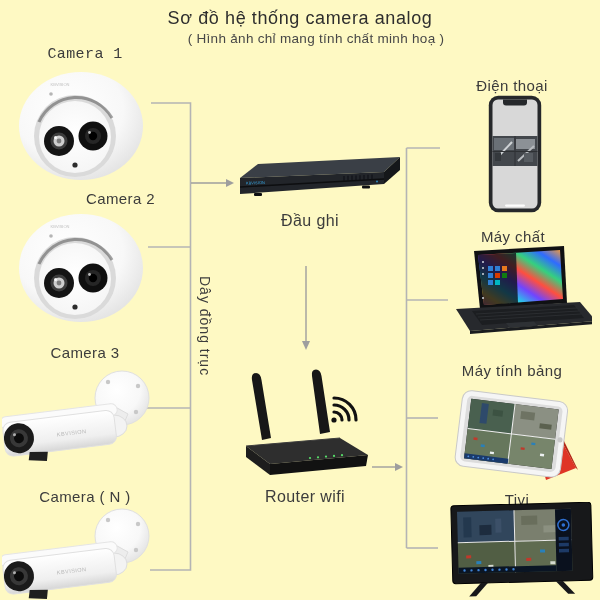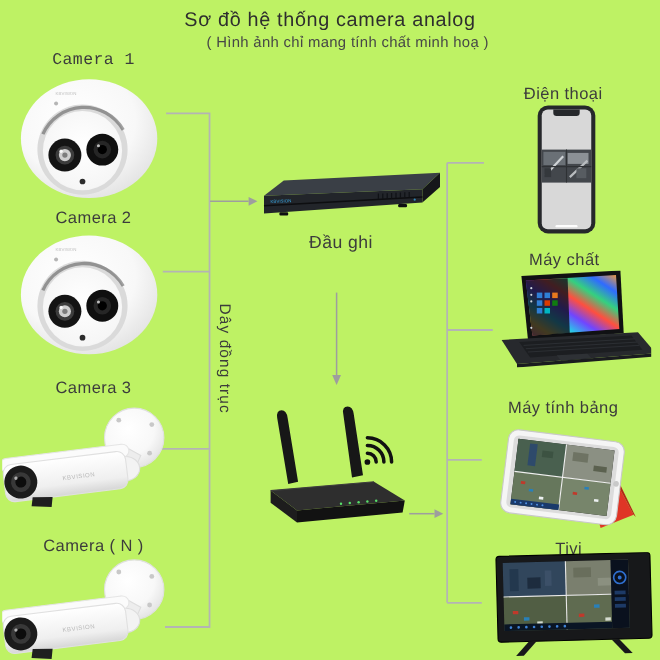--- a/index.html
+++ b/index.html
@@ -1,17 +1,17 @@
 <!DOCTYPE html>
 <html><head>
 <meta charset="utf-8">
 <style>
   html,body{margin:0;padding:0;background:#fff;}
   .canvas{
-    position:relative;width:600px;height:600px;background:#bef264;
+    position:relative;width:600px;height:600px;background:#fef9c3;
     font-family:"Liberation Sans",sans-serif;overflow:hidden;
   }
   .lbl{
     position:absolute;color:#3c3c3c;font-size:15px;line-height:1.2;
     text-align:center;letter-spacing:.4px;white-space:nowrap;
   }
   .title{
     position:absolute;left:0;top:8px;width:600px;text-align:center;
     font-size:18px;color:#2e2e2e;letter-spacing:.6px;
   }
@@ -59,26 +59,27 @@
         <stop offset="84%" stop-color="#2f6bff"></stop>
         <stop offset="100%" stop-color="#ff9d2f"></stop>
       </linearGradient>
     </defs>
   </svg>
 
   <div class="title">Sơ đồ hệ thống camera analog</div>
   <div class="subtitle">( Hình ảnh chỉ mang tính chất minh hoạ )</div>
 
   <div class="lbl" style="left:15px;top:46px;width:140px;font-family:Liberation Mono, monospace;">Camera 1</div>
-  <div class="lbl" style="left:15px;top:190px;width:140px;">Camera 2</div>
+  <div class="lbl" style="left:15px;top:190px;width:140px;text-align:right;">Camera 2</div>
   <div class="lbl" style="left:15px;top:344px;width:140px;">Camera 3</div>
   <div class="lbl" style="left:10px;top:488px;width:150px;">Camera ( N )</div>
 
   <div class="lbl" style="left:240px;top:211px;width:140px;font-size:16px;">Đầu ghi</div>
   <div class="cable-label">Dây đồng trục</div>
+  <div class="lbl" style="left:235px;top:487px;width:140px;font-size:16px;">Router wifi</div>
 
   <div class="lbl" style="left:442px;top:77px;width:140px;">Điện thoại</div>
   <div class="lbl" style="left:443px;top:228px;width:140px;">Máy chất</div>
   <div class="lbl" style="left:437px;top:362px;width:150px;">Máy tính bảng</div>
   <div class="lbl" style="left:447px;top:491px;width:140px;">Tivi</div>
 
   <svg class="abs" style="left:0;top:0;" width="600" height="600">
     <g stroke="#b4b4b4" stroke-width="1.6" fill="none">
       <path d="M151,103 H190.5 V570 H150"></path>
       <path d="M148,247 H190.5"></path>

